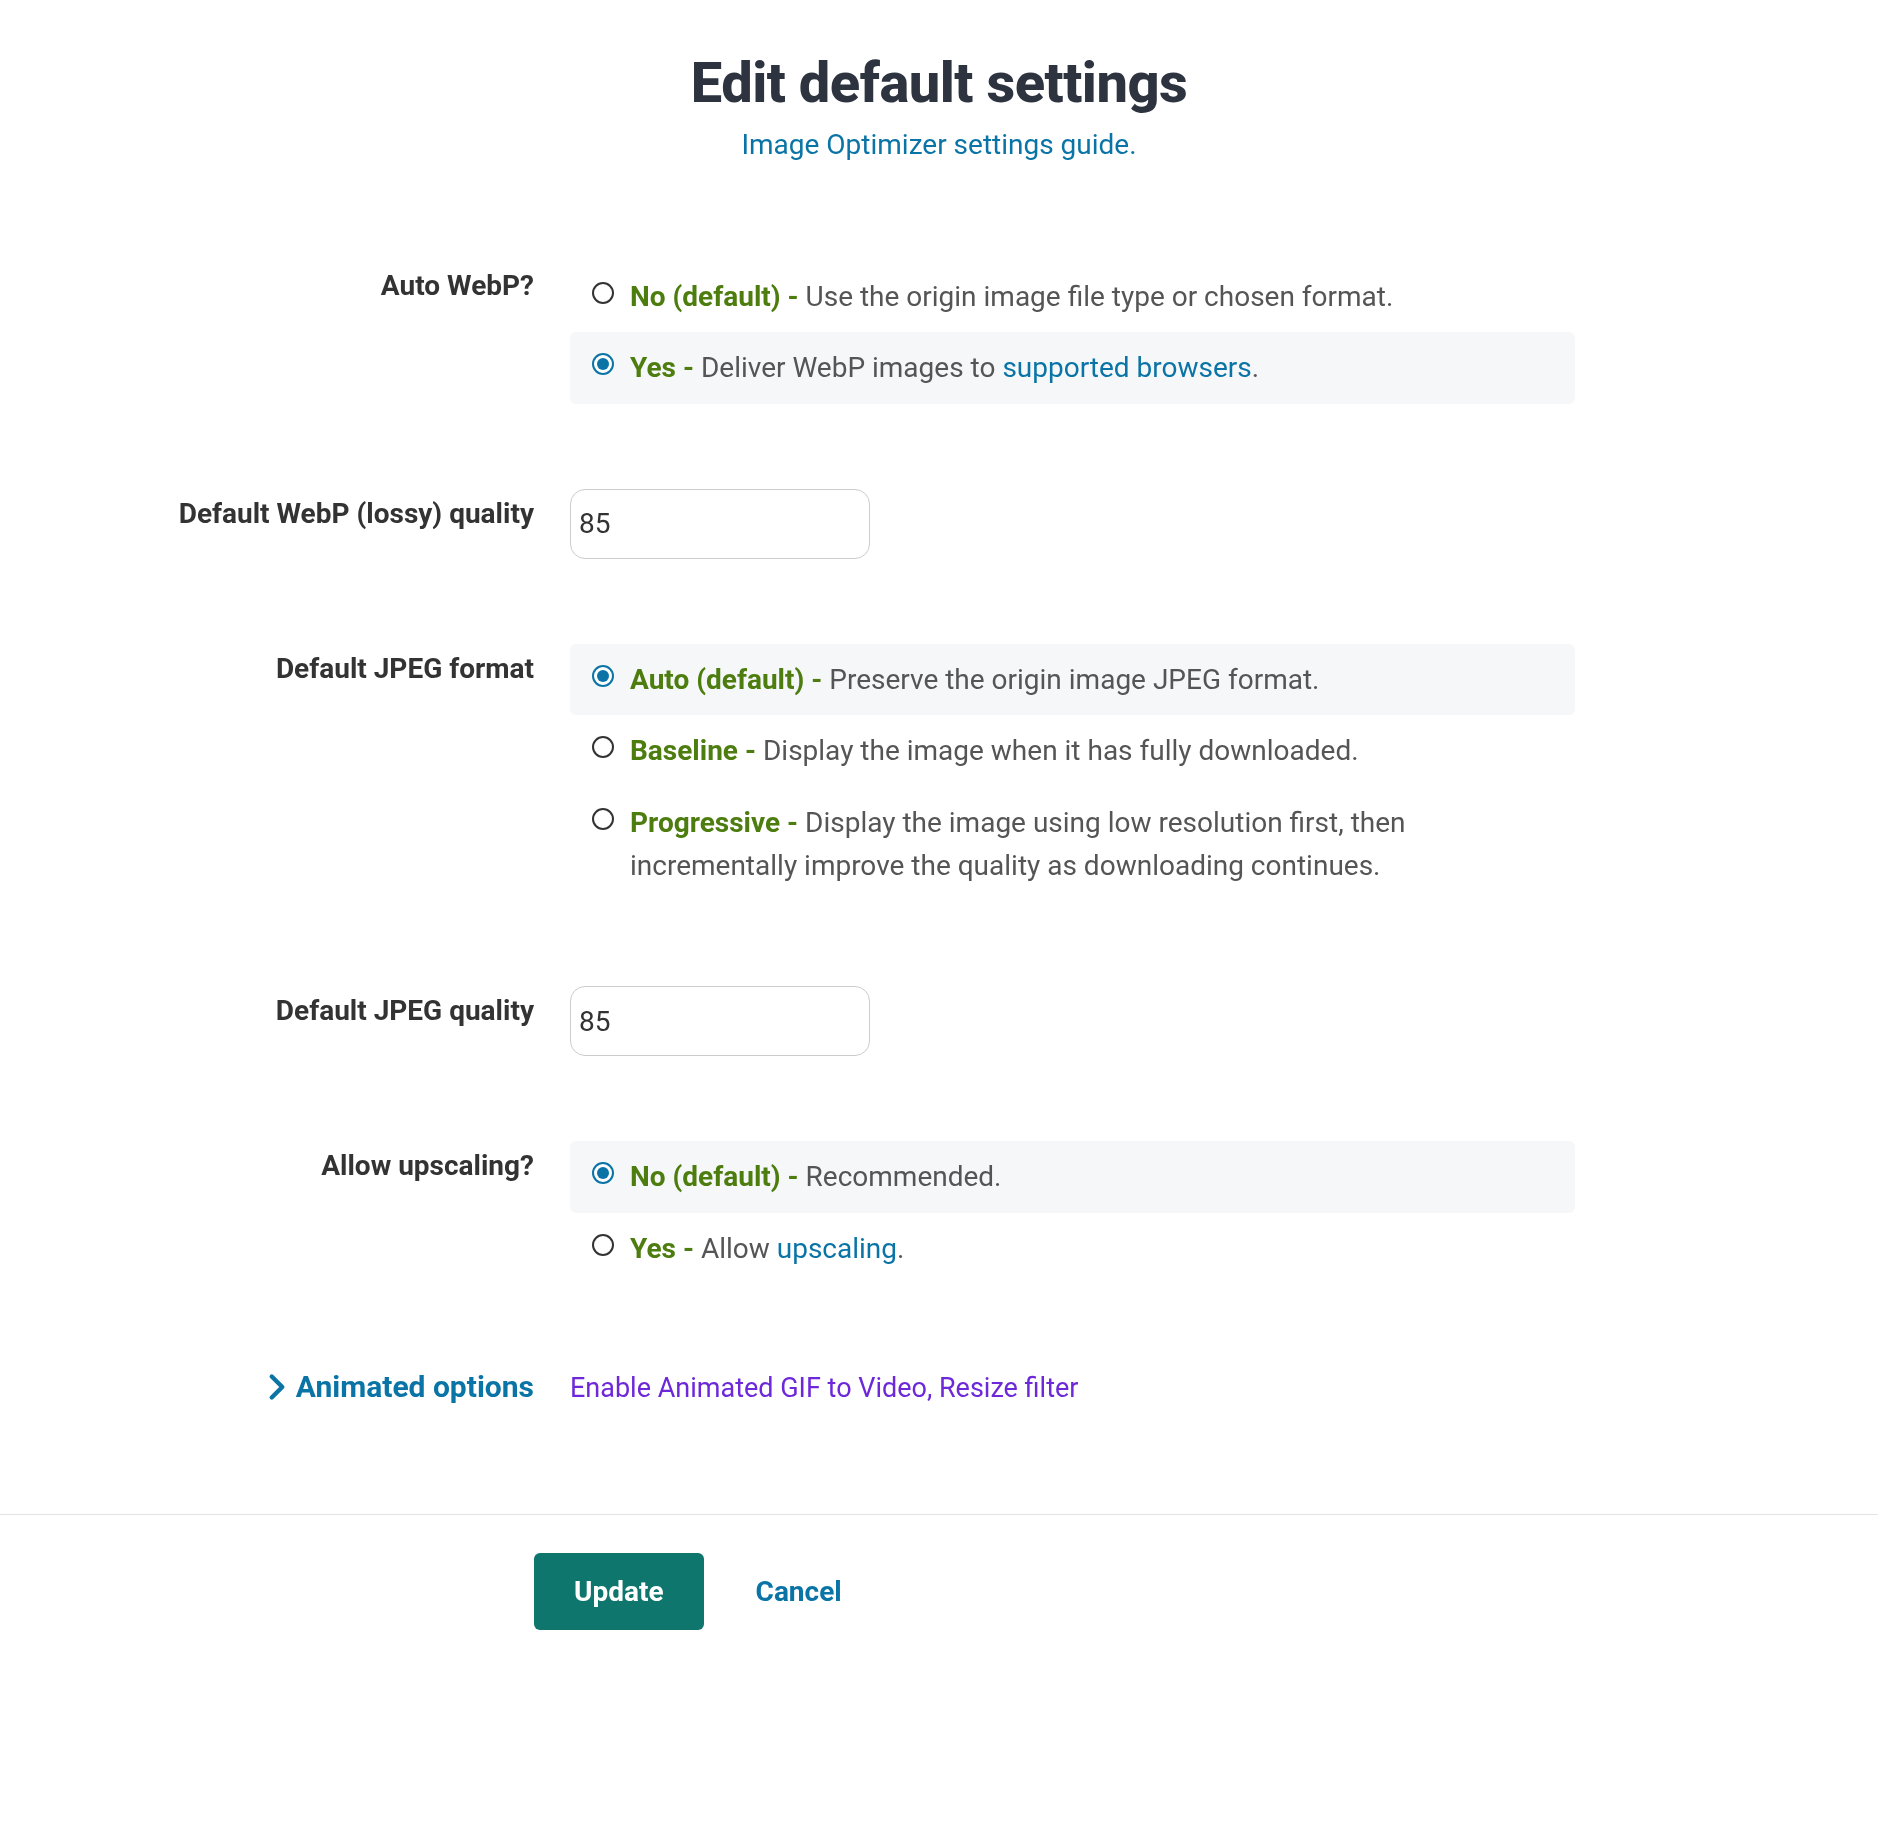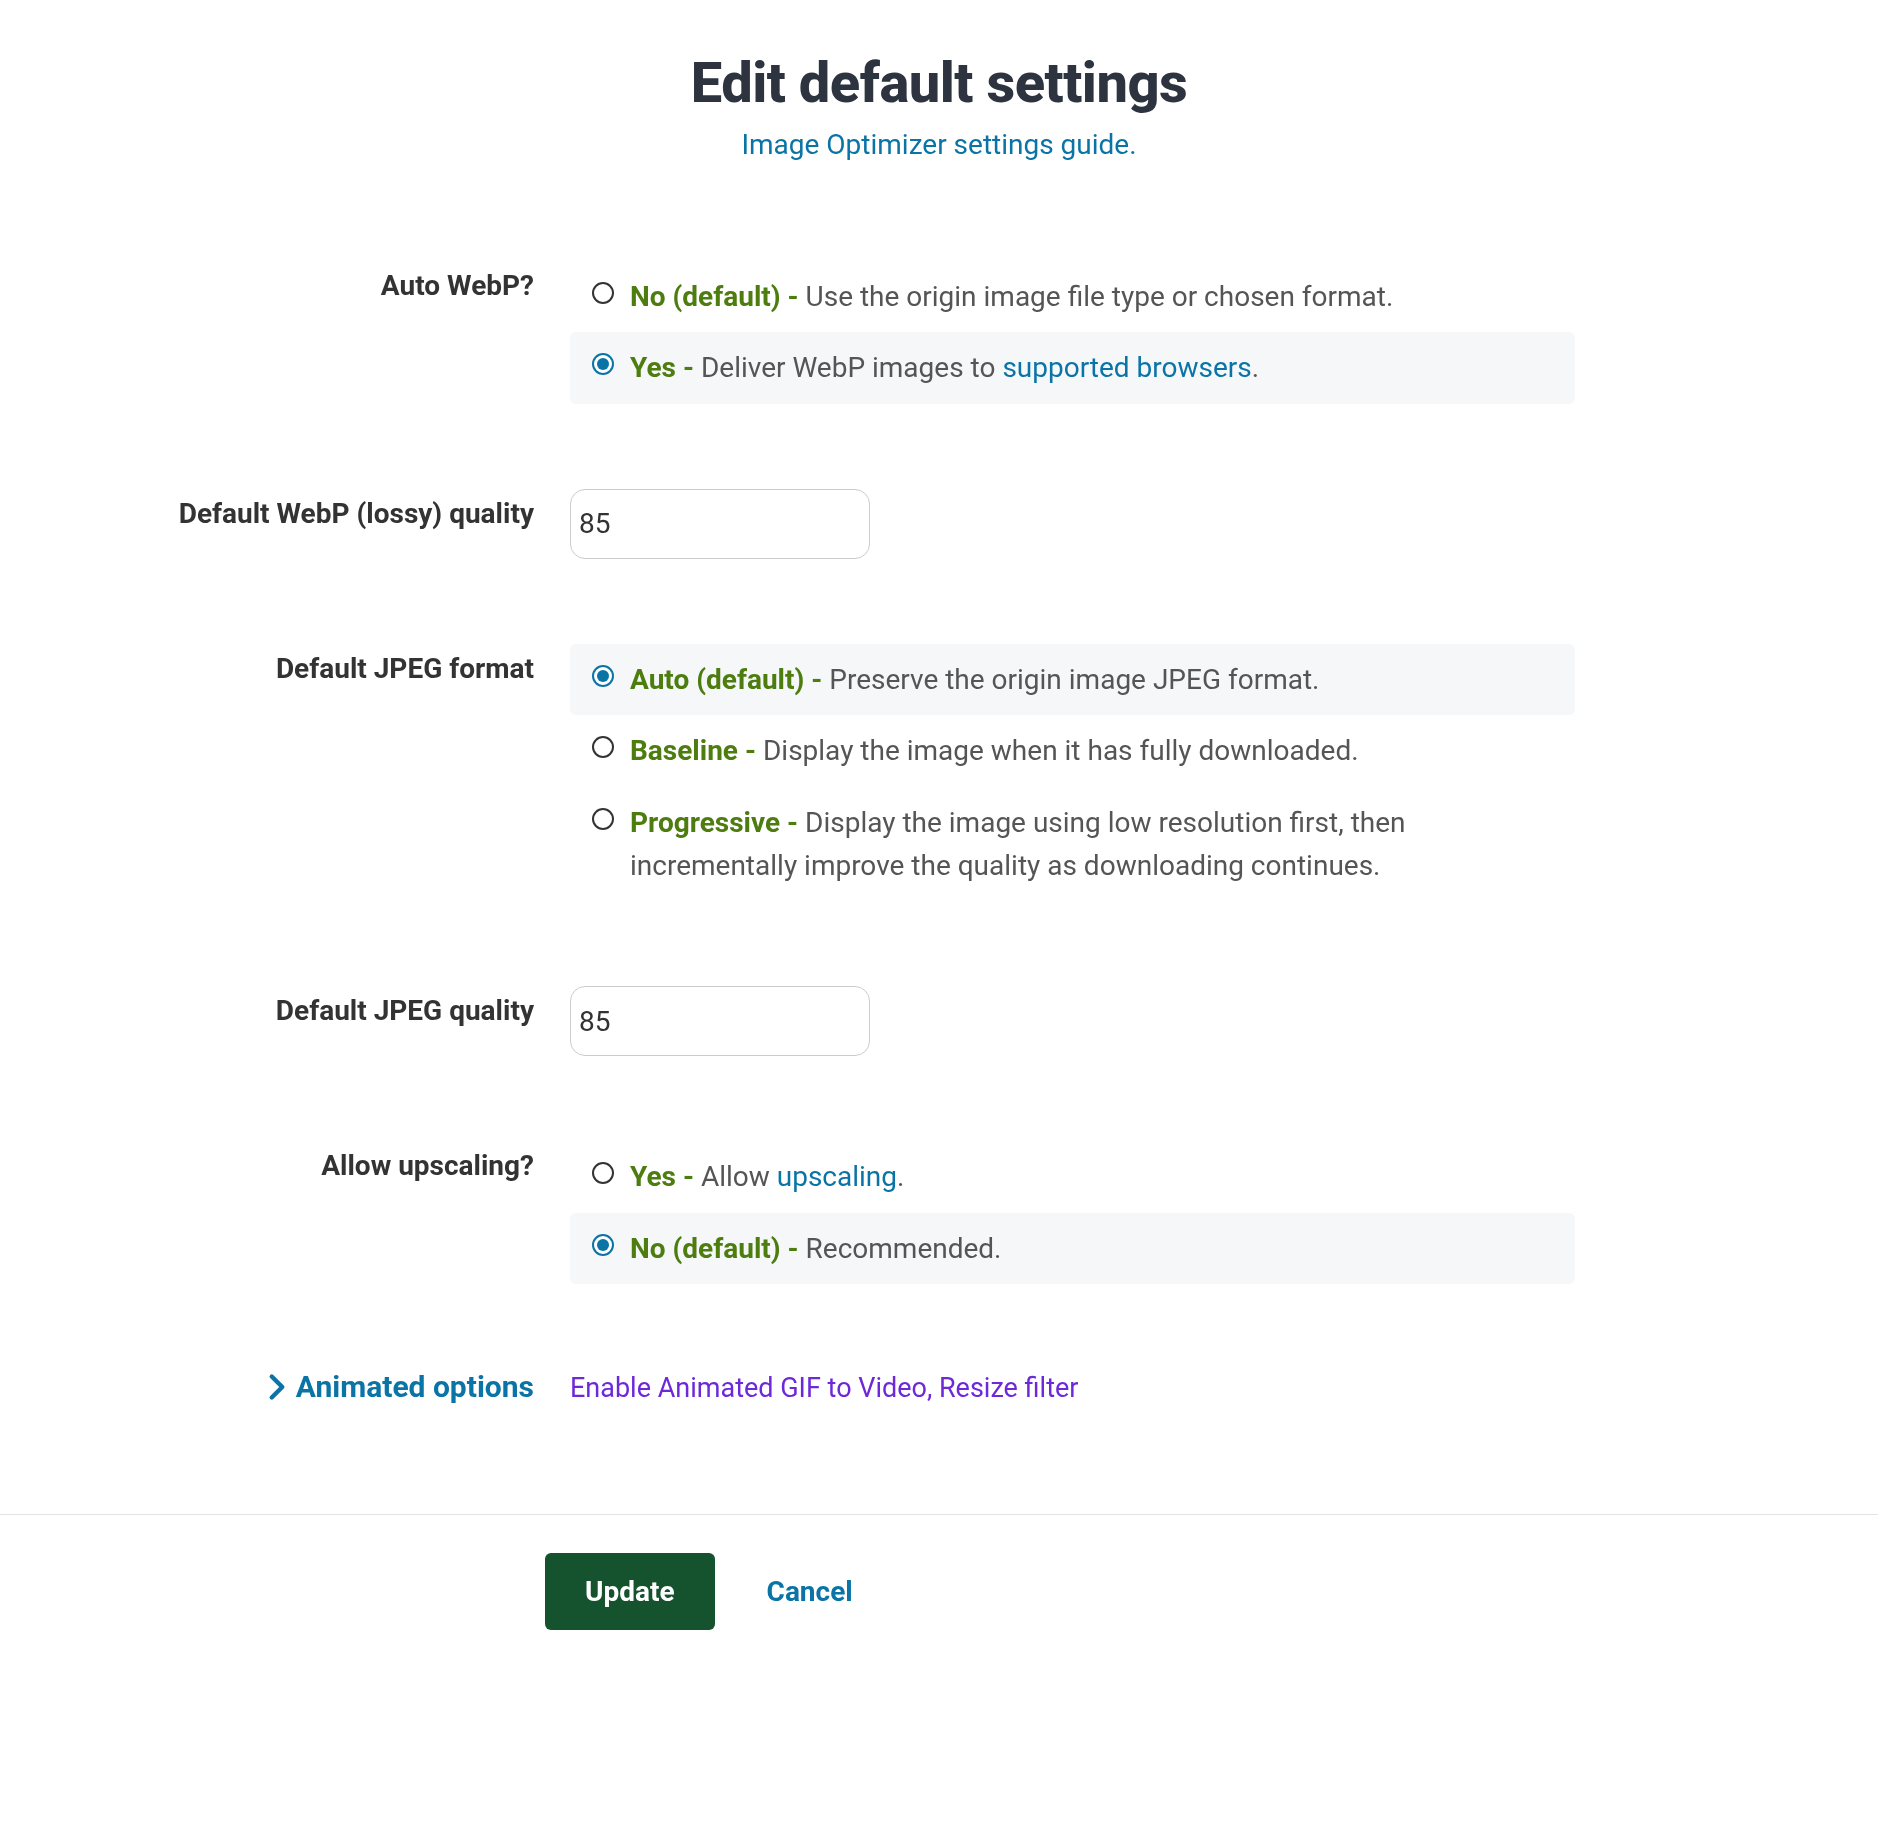--- a/index.html
+++ b/index.html
@@ -148,30 +148,29 @@
       align-items: center;
       gap: 52px;
     }
     .footer-inner {
       margin-left: 494px;
       display: flex;
       align-items: center;
       gap: 52px;
     }
     .btn-primary {
-      background: #14532d;
+      background: #0f766e;
       color: #ffffff;
       border: none;
       border-radius: 6px;
       padding: 22px 40px;
       font-size: 28px;
       font-weight: 700;
       cursor: pointer;
       font-family: inherit;
-      margin-left: 11px;
     }
     .btn-link {
       background: none;
       border: none;
       color: #0a74a6;
       font-size: 28px;
       font-weight: 700;
       cursor: pointer;
       font-family: inherit;
     }
@@ -225,27 +224,27 @@
   <div class="form-row">
     <div class="form-label">Default JPEG quality</div>
     <div class="form-control-area">
       <input type="text" class="text-input" value="85" style="">
     </div>
   </div>
 
   <div class="form-row">
     <div class="form-label">Allow upscaling?</div>
     <div class="form-control-area">
-      <div class="radio-option">
-        <span class="radio-input"></span>
-        <span class="radio-text"><strong>Yes - </strong><span>Allow </span><a href="#" class="inline-link">upscaling</a><span>.</span></span>
-      </div>
       <div class="radio-option selected">
         <span class="radio-input checked"></span>
         <span class="radio-text"><strong>No (default) - </strong><span>Recommended.</span></span>
+      </div>
+      <div class="radio-option">
+        <span class="radio-input"></span>
+        <span class="radio-text"><strong>Yes - </strong><span>Allow </span><a href="#" class="inline-link">upscaling</a><span>.</span></span>
       </div>
     </div>
   </div>
 
   <div class="advanced-row">
     <div class="advanced-toggle">
       <span class="chevron-icon">
         <svg width="18" height="28" viewBox="0 0 10 16" fill="none">
           <path d="M2 2 L8 8 L2 14" stroke="#0a74a6" stroke-width="2.5" stroke-linecap="round" stroke-linejoin="round"></path>
         </svg>

